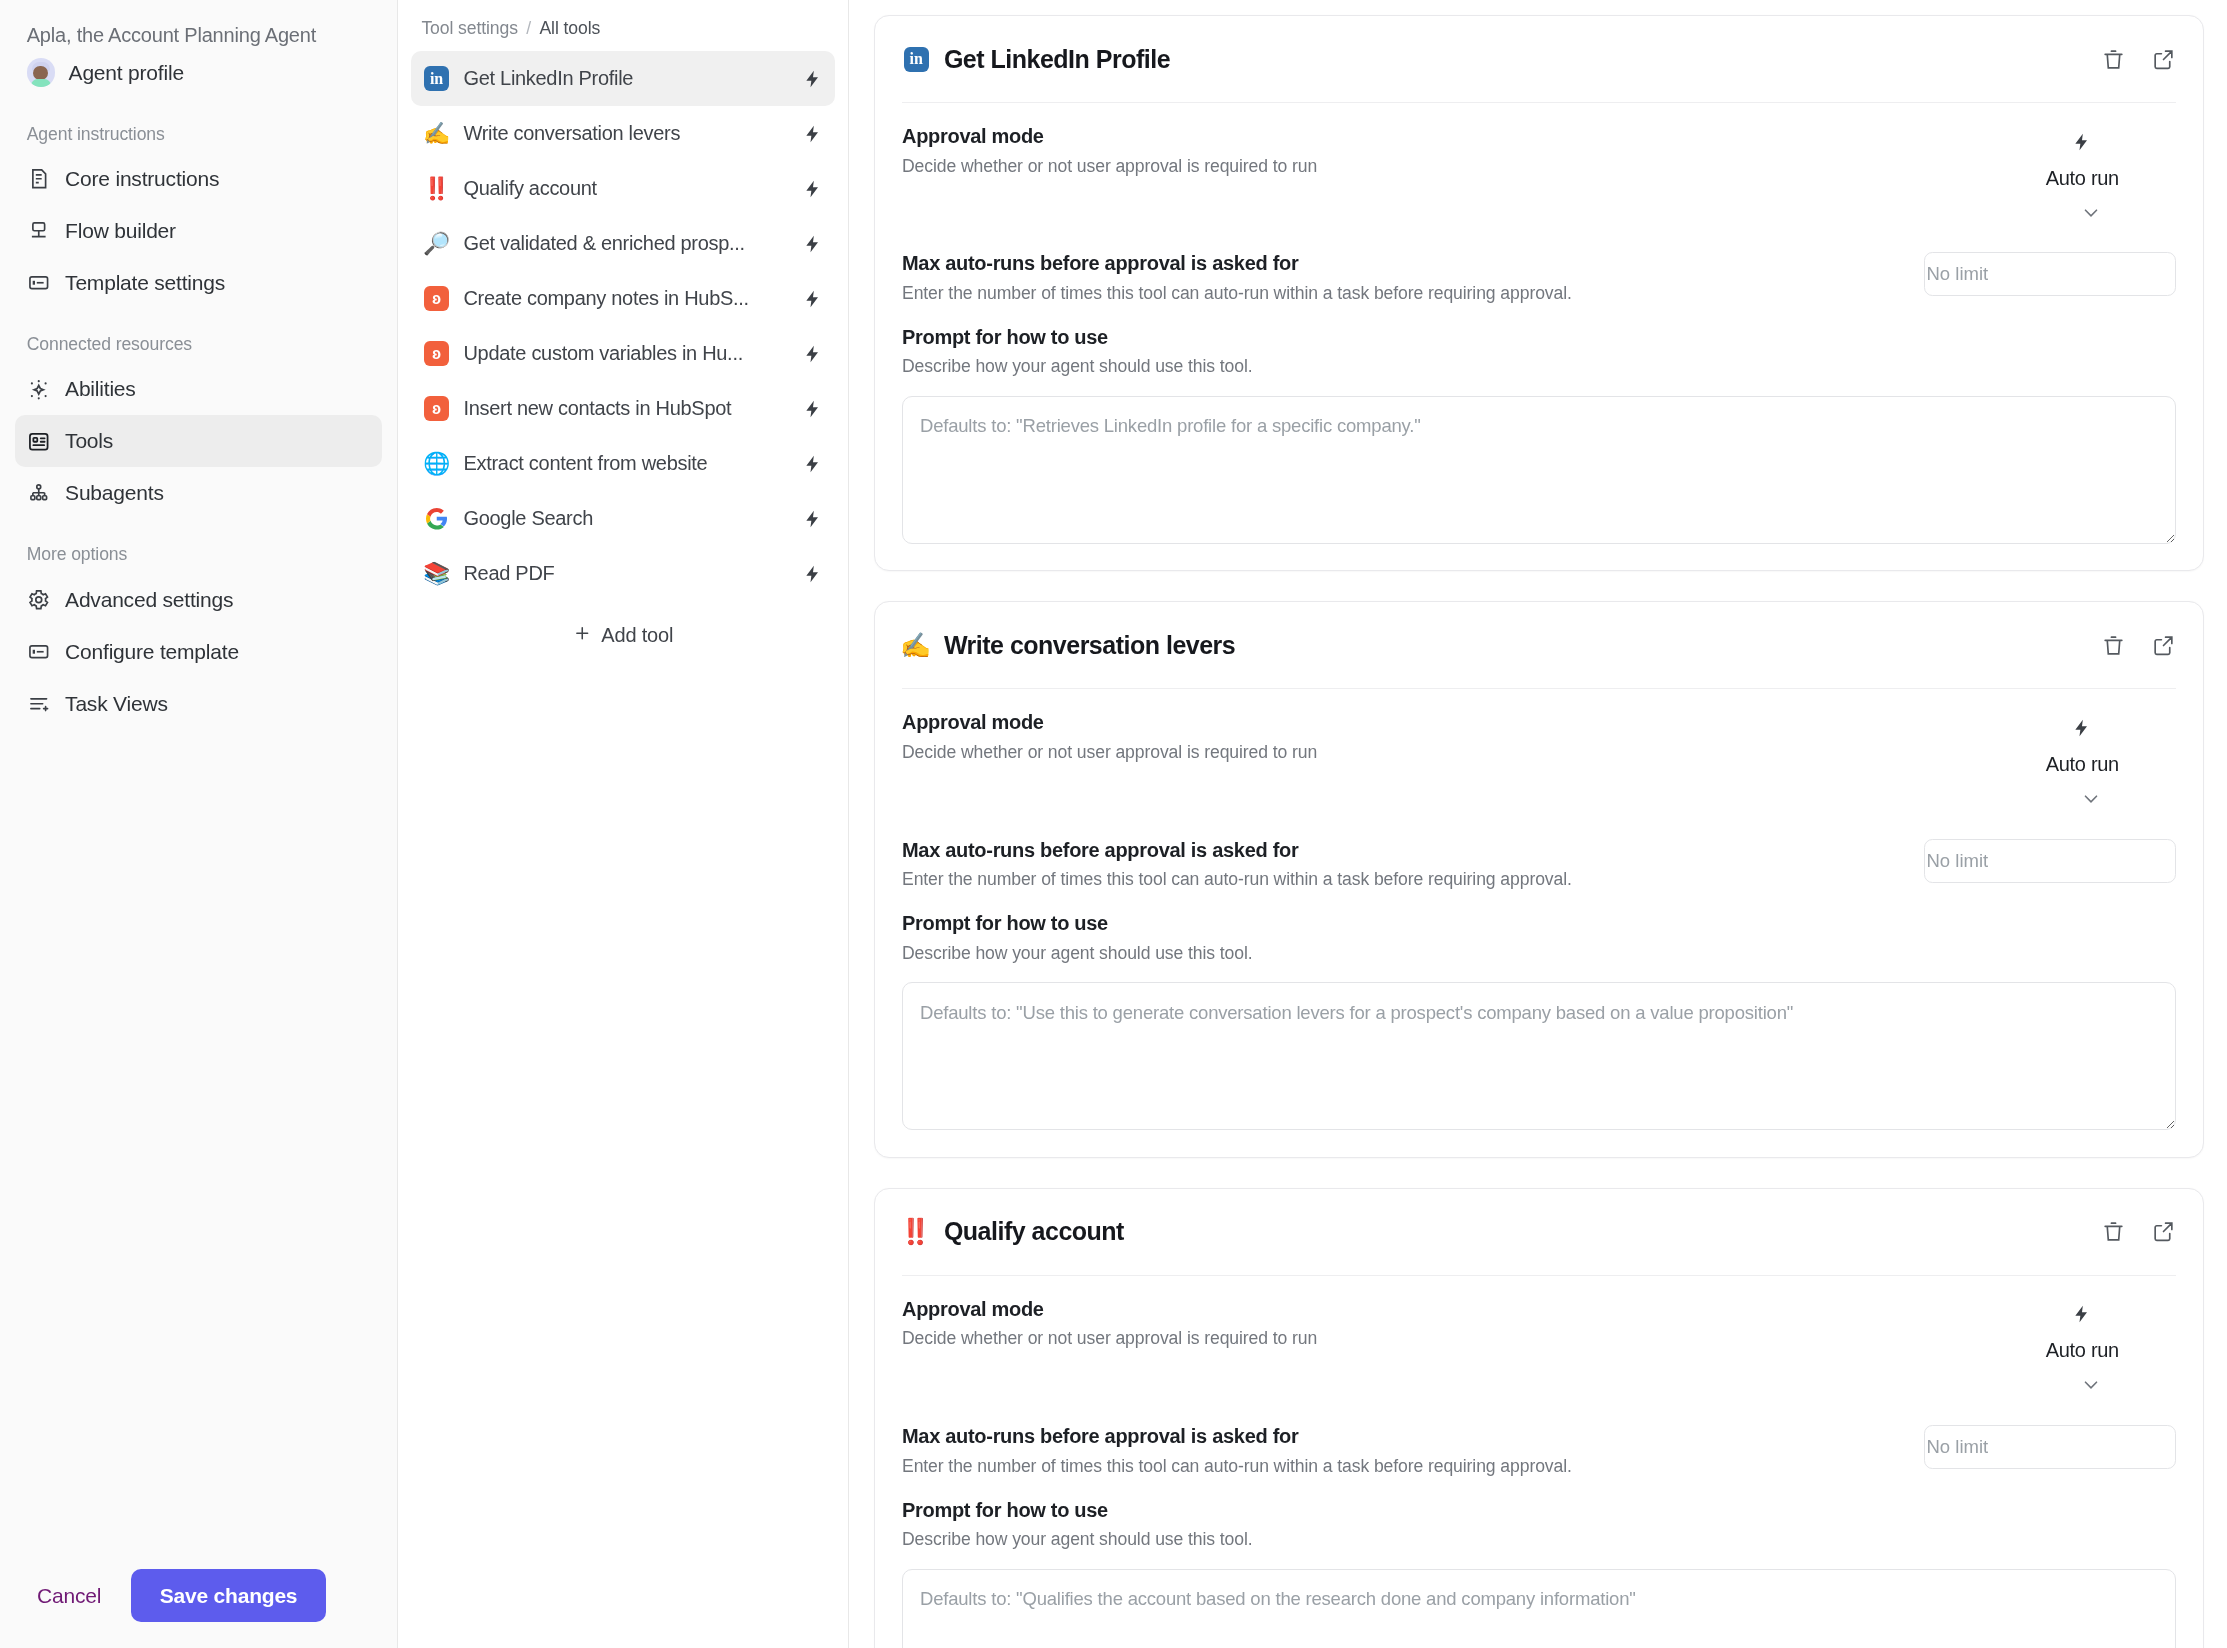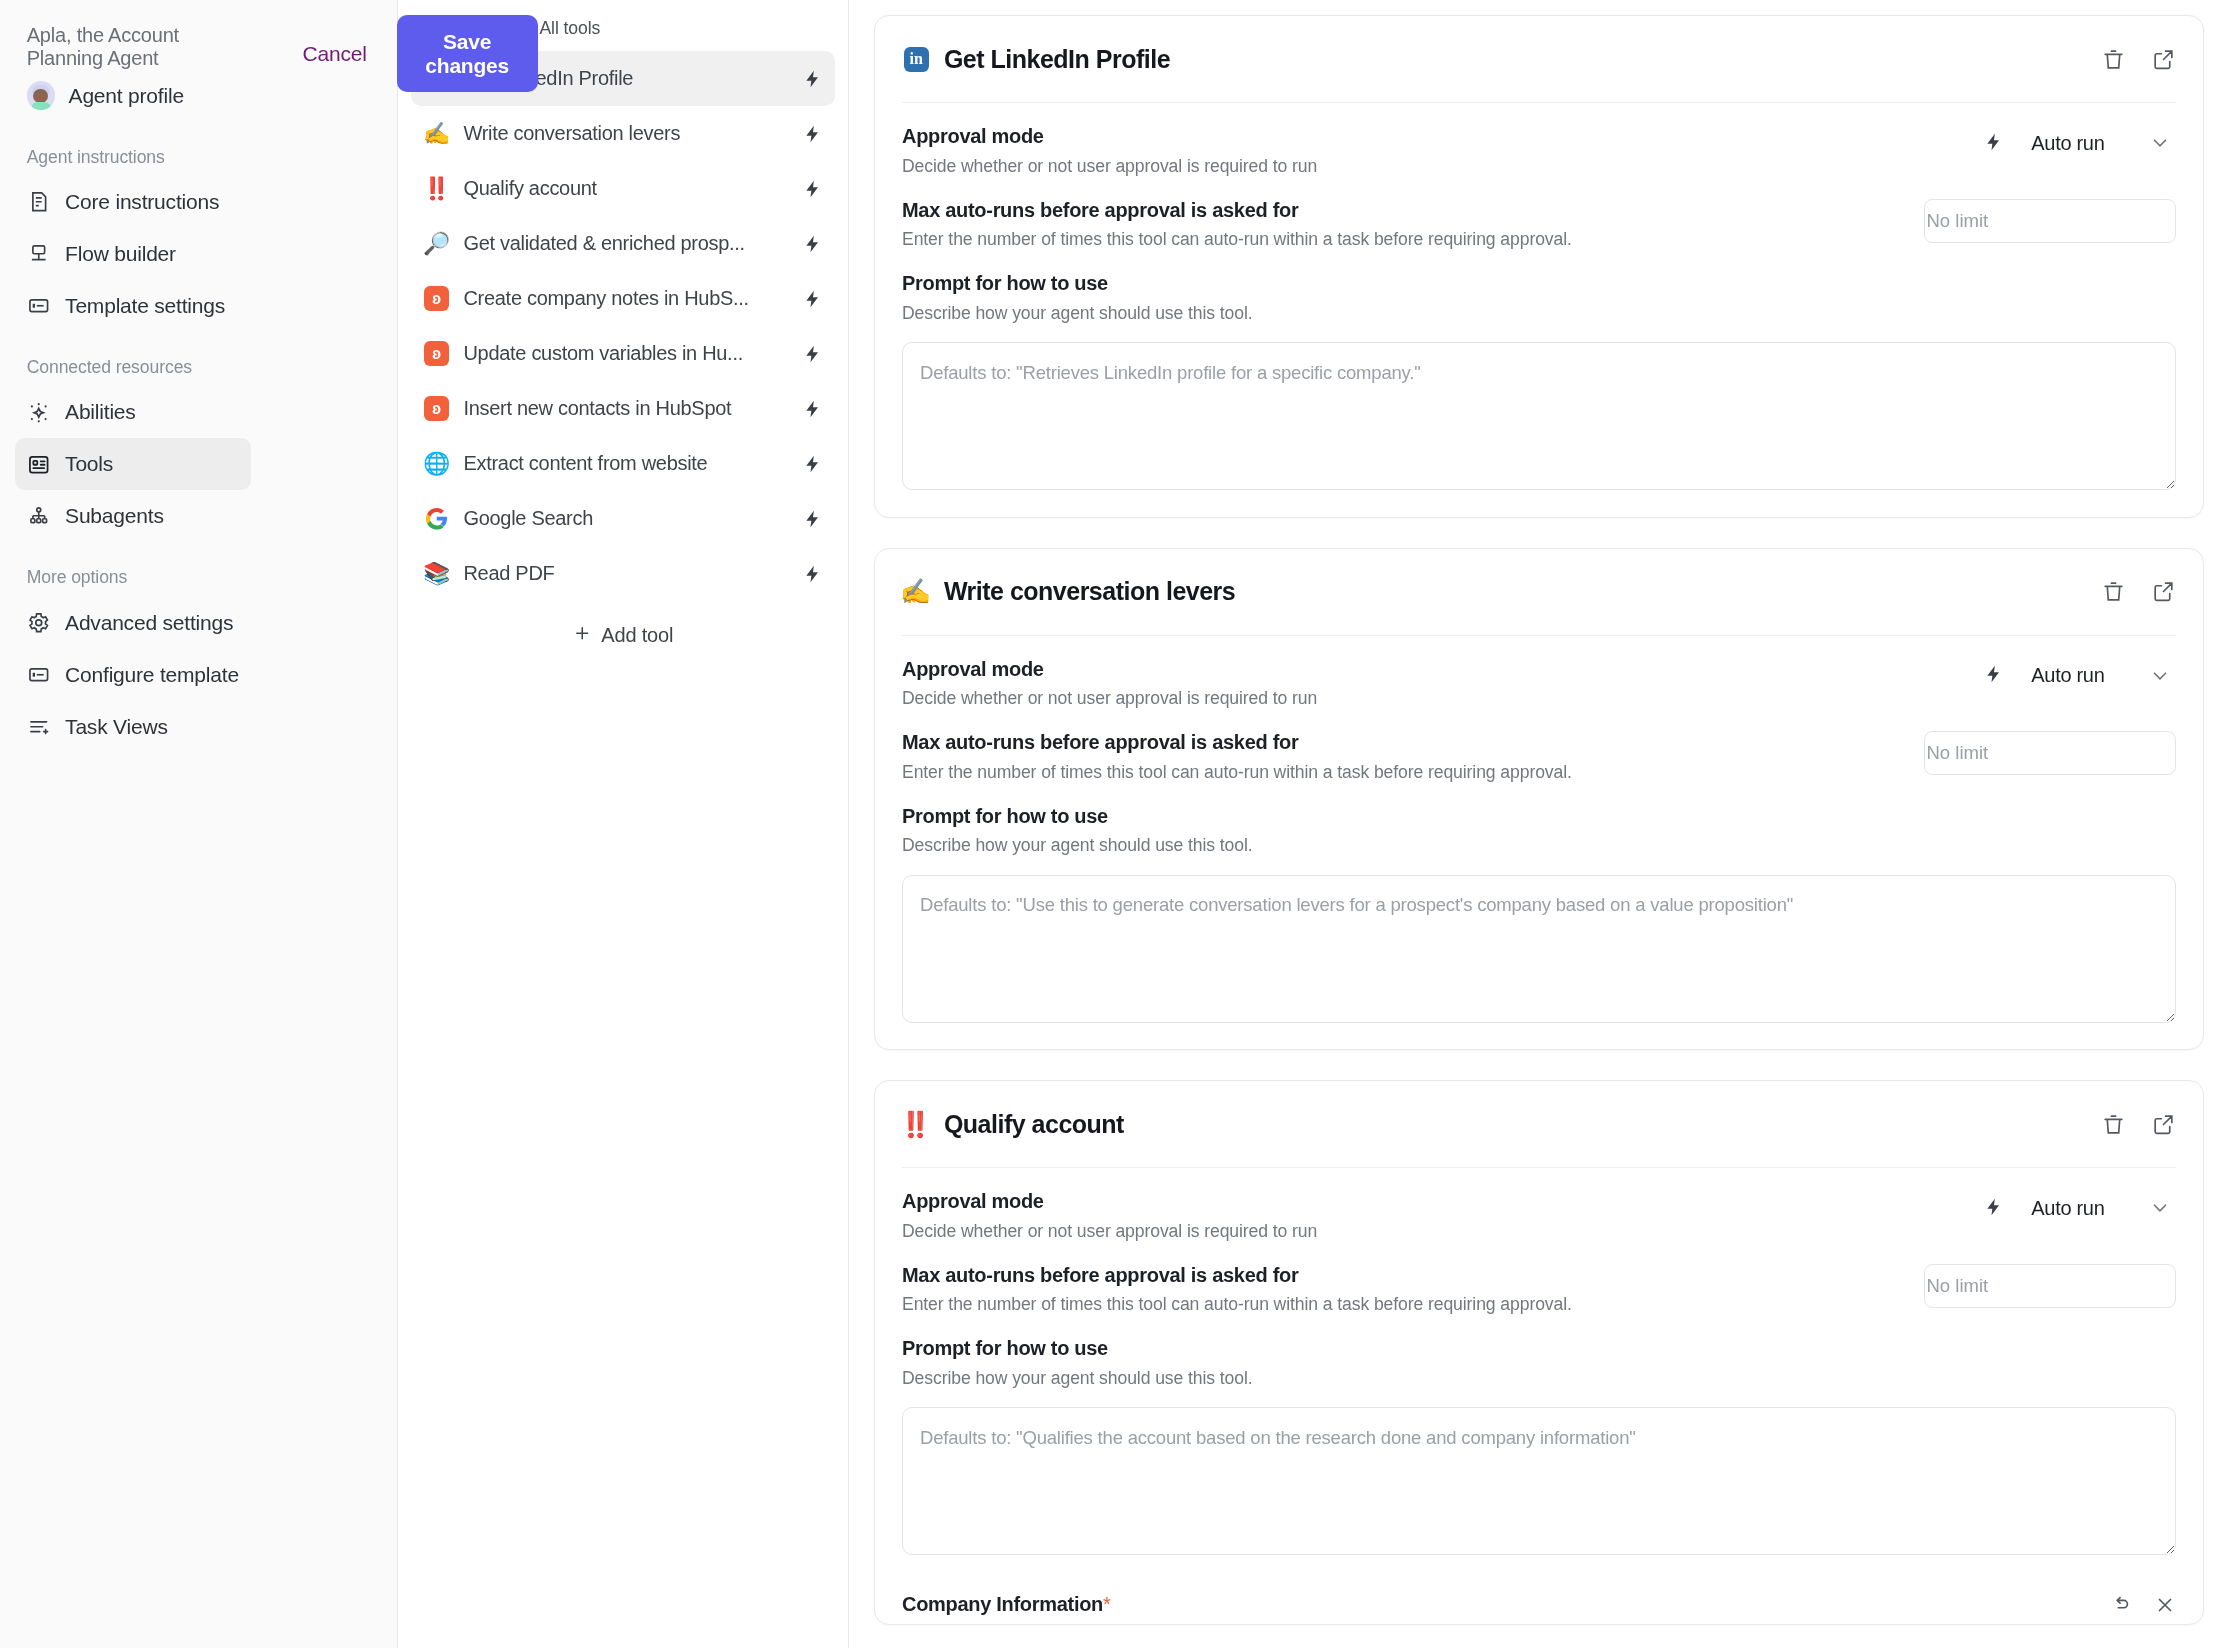--- a/index.html
+++ b/index.html
@@ -15,20 +15,21 @@
     position: relative;
   }
 
   
   .sidebar {
     width: 398px;
     flex: 0 0 398px;
     background: #fafafa;
     border-right: 0.8px solid #e8e8e8;
     display: flex;
+    flex-direction: column;
     position: relative;
   }
   .sb-scroll { padding: 18.5px 15px 0 15px; flex: 1 1 auto; }
   .sb-agent-title {
     font-size: 20px;
     color: #6b6f76;
     padding: 5px 11.7px 0 11.7px;
     letter-spacing: -0.2px;
   }
   .sb-row {
@@ -208,24 +209,25 @@
     letter-spacing: -0.3px;
   }
   .flabel .req { color: #e8603c; font-weight: normal; }
   .fdesc {
     font-size: 17.6px; color: #73777e; margin-top: 7.5px;
     letter-spacing: -0.1px;
   }
   .fright { flex: 0 0 auto; display: flex; align-items: center; }
 
   .selectbox {
-    display: flex; align-items: center; gap: 27px;
+    display: flex; align-items: center; gap: 12px;
     padding: 6.7px 5px 6.7px 11.7px;
     cursor: pointer; min-width: 193px;
     justify-content: flex-end;
+    flex-direction: column;
   }
   .selectbox .sv {
     font-size: 20px; color: #1d2025; letter-spacing: -0.3px;
   }
   .selectbox .caret { color: #6f747b; display: flex; padding-left: 17px;}
 
   .numinput {
     width: 252px; height: 44px;
     border: 0.8px solid #e3e4e7;
     border-radius: 8.4px;

